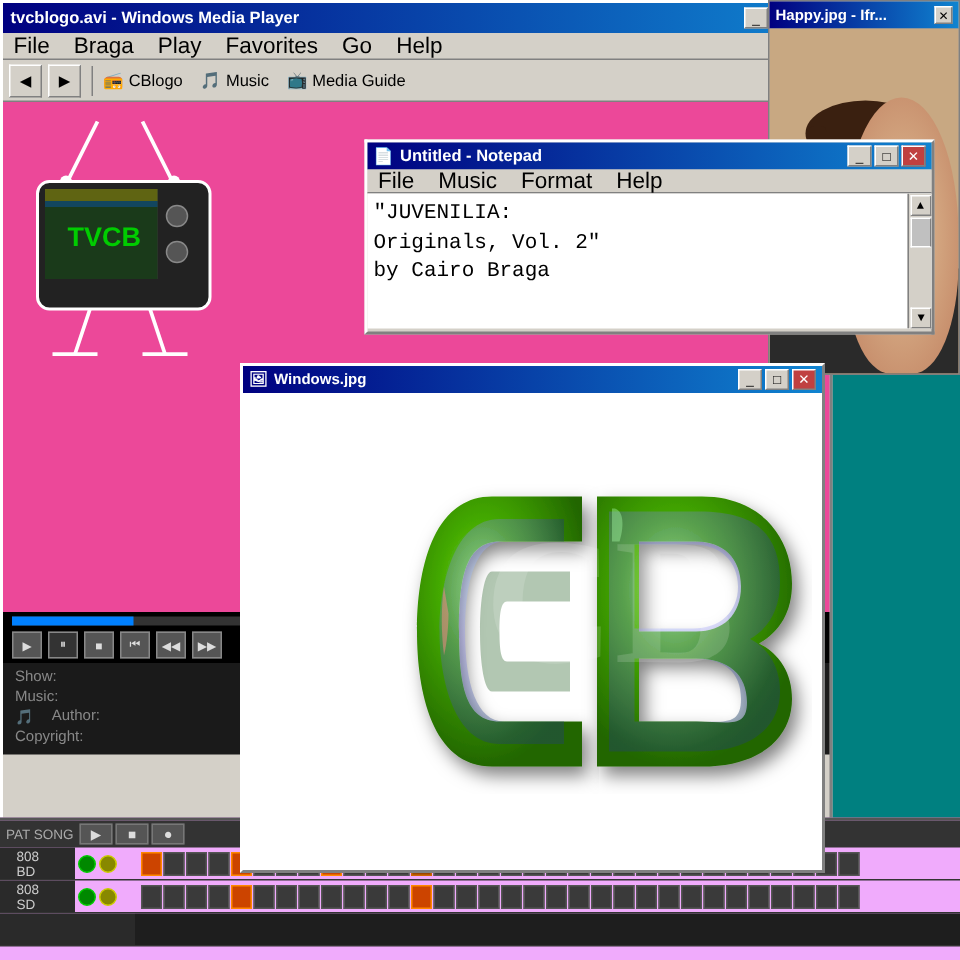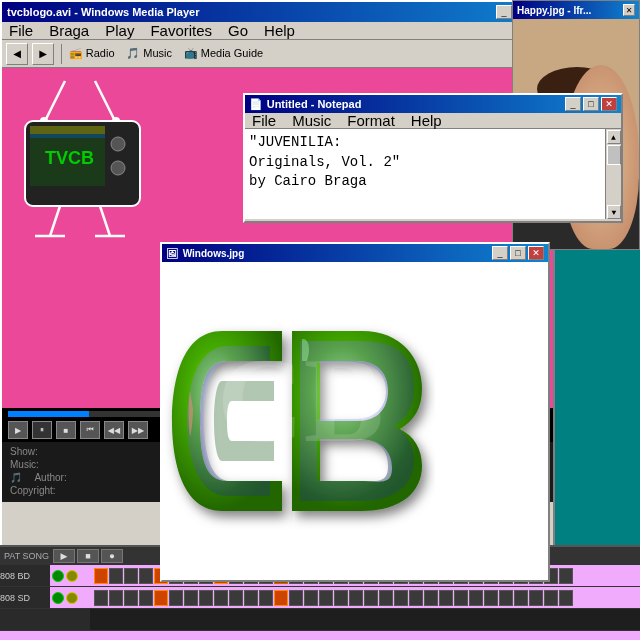--- a/index.html
+++ b/index.html
@@ -146,21 +146,21 @@
       justify-content: space-between;
       height: 18px;
     }
 
     .cblogo-content {
       background: #ffffff;
       width: 100%;
       height: calc(100% - 18px);
       display: flex;
       align-items: center;
-      justify-content: flex-start;
+      justify-content: flex-end;
       overflow: hidden;
     }
 
     
     .cb-logo-svg {
       width: 280px;
       height: 280px;
     }
 
     
@@ -353,21 +353,21 @@
       align-items: center;
       height: 22px;
       border-bottom: 1px solid #333;
       gap: 2px;
     }
 
     .seq-track-name {
       width: 50px;
       color: #ccc;
       font-size: 9px;
-      padding: 0 0;
+      padding: 0 11px;
       background: #2a2a2a;
       height: 100%;
       display: flex;
       align-items: center;
     }
 
     .seq-track-controls {
       display: flex;
       gap: 2px;
       align-items: center;
@@ -446,21 +446,21 @@
       <span class="menu-item">Play</span>
       <span class="menu-item">Favorites</span>
       <span class="menu-item">Go</span>
       <span class="menu-item">Help</span>
     </div>
 
     <div class="wmp-toolbar">
       <div class="toolbar-btn">◀</div>
       <div class="toolbar-btn">▶</div>
       <div class="toolbar-separator"></div>
-      <span class="toolbar-label">📻 <span>Radio</span></span>
+      <span class="toolbar-label">📻 <span>CBlogo</span></span>
       <span class="toolbar-label" style="margin-left:8px;">🎵 <span>Music</span></span>
       <span class="toolbar-label" style="margin-left:8px;">📺 <span>Media Guide</span></span>
     </div>
 
     <div style="position:relative;height:340px;background:#ec4899;overflow:hidden;">
 
       <div style="position:absolute;top:8px;left:8px;width:145px;height:200px;">
         <svg width="145" height="200" viewBox="0 0 145 200">
 
           <line x1="55" y1="5" x2="35" y2="45" stroke="white" stroke-width="2.5"></line>

